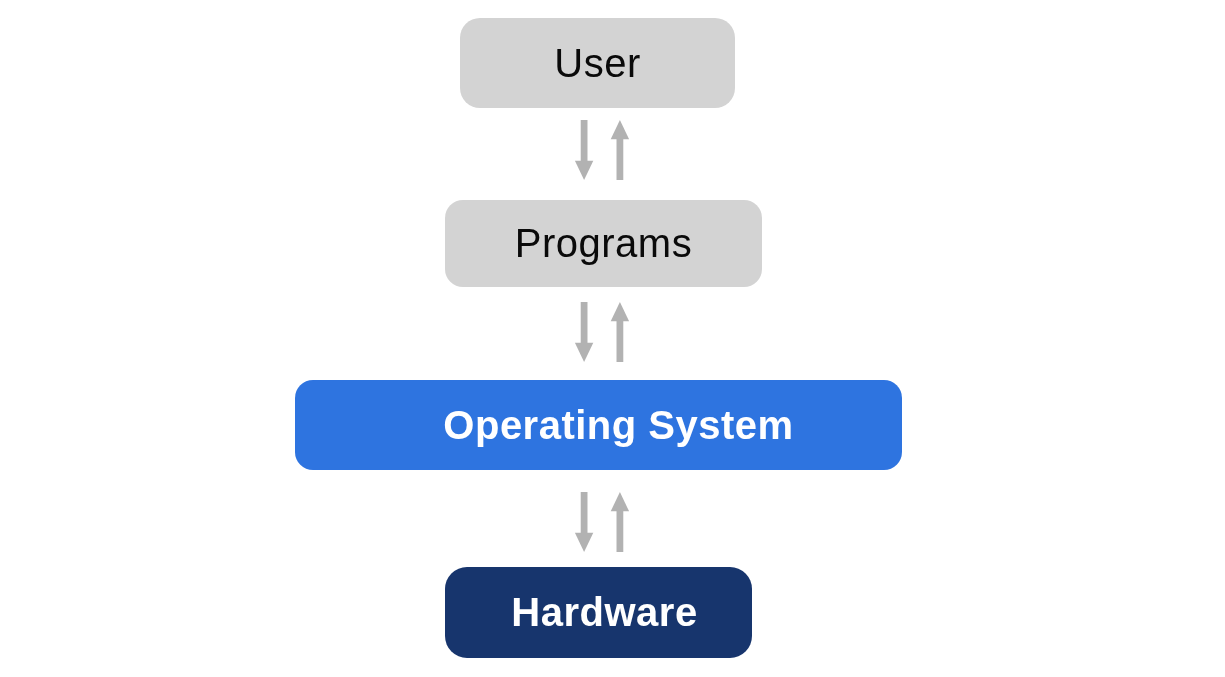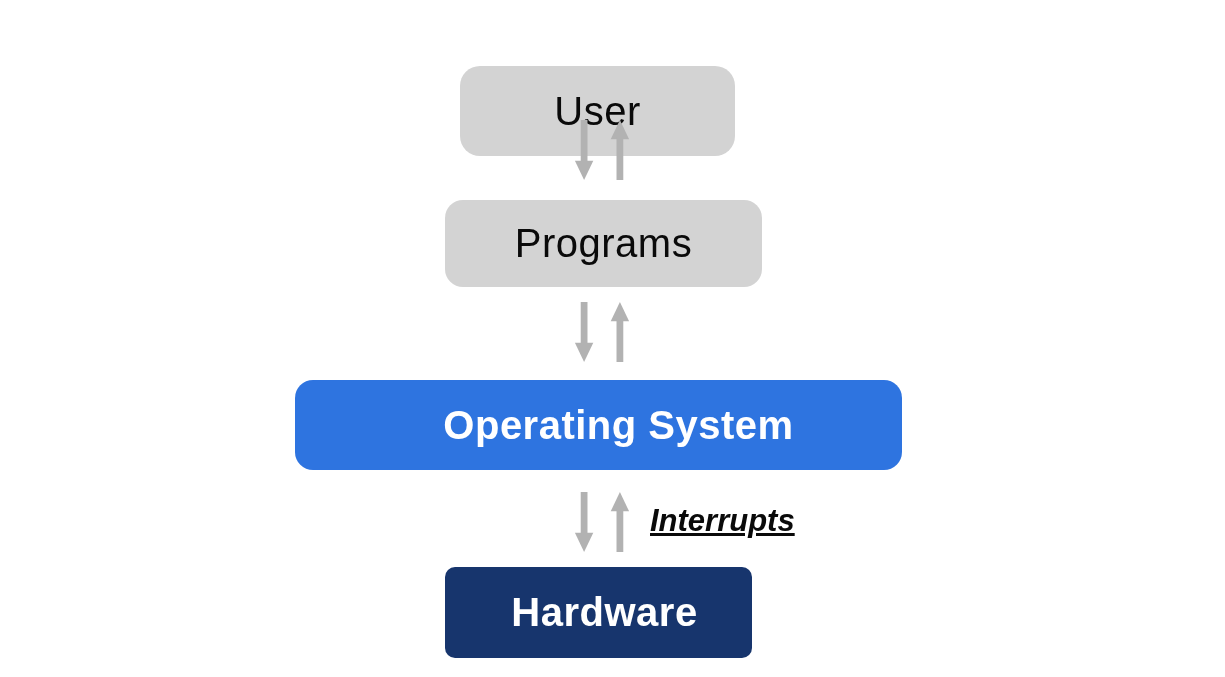--- a/index.html
+++ b/index.html
@@ -18,21 +18,21 @@
   .node {
     position: absolute;
     display: flex;
     align-items: center;
     justify-content: center;
     border-radius: 20px;
     box-sizing: border-box;
   }
   .node.gray  { background: var(--box-gray, #d3d3d3); }
   .node.blue  { background: var(--box-blue, #2e74e0); border-radius: 18px; }
-  .node.navy  { background: var(--box-navy, #17356d); border-radius: 10px; padding-left: 12px; }
+  .node.navy  { background: var(--box-navy, #17356d); border-radius: 22px; padding-left: 12px; }
   .node .label {
     font-size: 40px;
     color: var(--text-dark, #0a0a0a);
     white-space: nowrap;
     letter-spacing: 0.5px;
   }
   .node.blue .label,
   .node.navy .label {
     color: var(--text-light, #ffffff);
     font-weight: bold;
@@ -51,21 +51,21 @@
     text-decoration: underline;
     color: var(--text-dark, #0a0a0a);
     white-space: nowrap;
   }
 </style>
 </head>
 <body>
 
 <div class="canvas">
 
-  <div class="node gray" style="left:460px; top:18px; width:275px; height:90px;margin-top:48px;">
+  <div class="node gray" style="left:460px; top:18px; width:275px; height:90px;">
     <span class="label">User</span>
   </div>
 
   <svg class="arrow-pair" style="left:574px; top:120px;" viewBox="0 0 56 62">
     <g>
       <rect class="arrow-shape" x="6" y="0" width="7" height="44"></rect>
       <polygon class="arrow-shape" points="0,42 19,42 9.5,62"></polygon>
     </g>
     <g>
       <polygon class="arrow-shape" points="37,20 56,20 46.5,0"></polygon>
@@ -96,19 +96,18 @@
     <g>
       <rect class="arrow-shape" x="6" y="0" width="7" height="44"></rect>
       <polygon class="arrow-shape" points="0,42 19,42 9.5,62"></polygon>
     </g>
     <g>
       <polygon class="arrow-shape" points="37,20 56,20 46.5,0"></polygon>
       <rect class="arrow-shape" x="43" y="18" width="7" height="44"></rect>
     </g>
   </svg>
 
-  <div class="edge-label" style="left:650px; top:503px;">Interrupts</div>
 
   <div class="node navy" style="left:445px; top:567px; width:307px; height:91px;">
     <span class="label">Hardware</span>
   </div>
 
 </div>
 
 </body></html>

